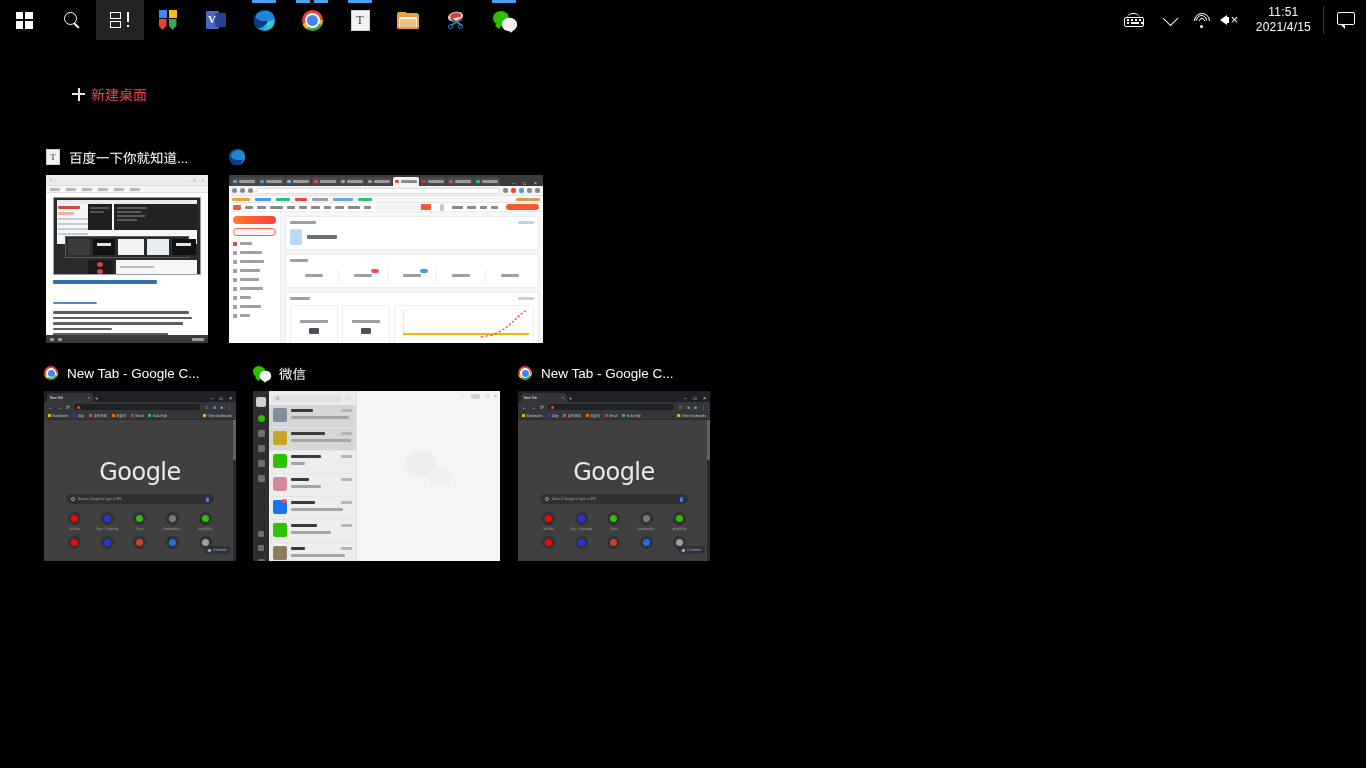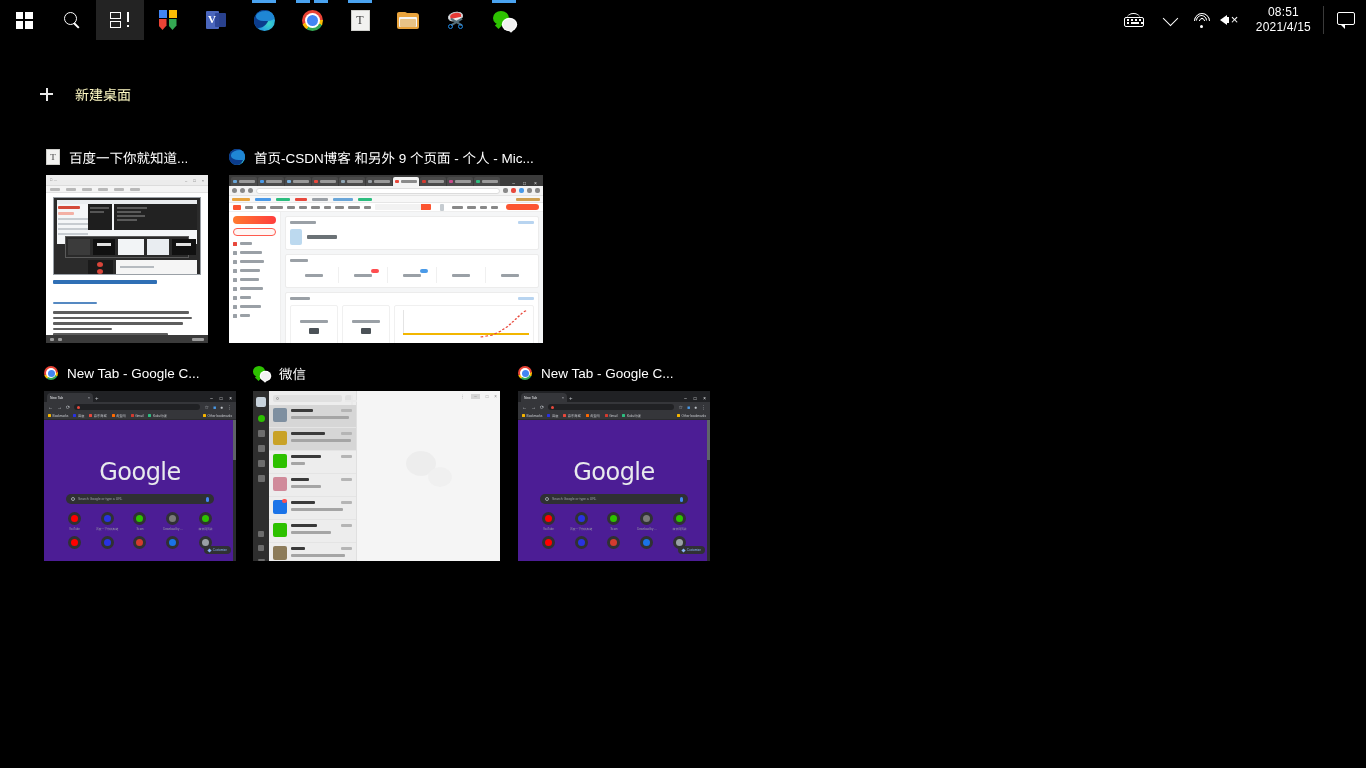--- a/index.html
+++ b/index.html
@@ -183,22 +183,22 @@
   .notif { width: 18px; height: 16px; position: relative; }
   .notif .b { position: absolute; left: 0; top: 0; width: 18px; height: 13px;
     border: 1.4px solid #fff; border-radius: 2px; }
   .notif .t { position: absolute; left: 3px; top: 12px; width: 0; height: 0;
     border-left: 5px solid transparent; border-right: 0 solid transparent;
     border-top: 5px solid #fff; }
   .tray-divider { width: 1px; height: 28px; background: #3a3a3a; margin: 0 2px; }
 
   
   .newdesk {
-    position: absolute; left: 40px; top: 82px; height: 24px;
-    display: flex; align-items: center; gap: 22px; color: #fef9c3;
+    position: absolute; left: 72px; top: 82px; height: 24px;
+    display: flex; align-items: center; gap: 6px; color: #ef4444;
     font-size: 14px;
   }
   .plus { position: relative; width: 13px; height: 13px; }
   .plus::before, .plus::after { content:""; position:absolute; background:#e9e9e9; }
   .plus::before { left: 0; top: 5.5px; width: 13px; height: 2px; }
   .plus::after  { top: 0; left: 5.5px; height: 13px; width: 2px; }
 
   .cards { position: absolute; left: 0; top: 140px; width: 1366px; }
 
   .card { position: absolute; }
@@ -317,21 +317,21 @@
     gap: 4px; padding: 0 4px; }
   .cr-nav .ic { color: #bdc1c6; font-size: 5px; line-height: 5px; }
   .cr-omni { flex: 1; height: 6px; background: #202124; border-radius: 3px;
     display: flex; align-items: center; padding: 0 3px; gap: 2px; }
   .cr-omni .dot { width: 3px; height: 3px; border-radius: 50%; }
   .cr-bmk { height: 8px; background: #35363a; display: flex; align-items: center;
     gap: 5px; padding: 0 4px; font-size: 3.2px; color: #c9ccd0; border-bottom: 1px solid #2a2b2e; }
   .cr-bmk .bm { display: flex; align-items: center; gap: 1.5px; white-space: nowrap; }
   .cr-bmk .fav { width: 3px; height: 3px; border-radius: .5px; }
   .cr-content { position: absolute; left: 0; right: 0; top: 29px; bottom: 0;
-    background: #4c1d95; }
+    background: #404040; }
   .cr-scroll { position: absolute; right: 0; top: 29px; bottom: 0; width: 3px; background: #2a2b2e; }
   .cr-scroll i { position: absolute; top: 0; left: 0; width: 3px; height: 40px; background: #5f6368; }
   .g-logo { position: absolute; left: 0; right: 0; top: 38px; text-align: center;
     font-family: "DejaVu Sans", sans-serif; font-size: 24px; color: #e8eaed;
     letter-spacing: -.5px; font-weight: 400; }
   .g-search { position: absolute; left: 22px; right: 22px; top: 74px; height: 10px;
     background: #2f3033; border-radius: 5px; display: flex; align-items: center;
     gap: 3px; padding: 0 5px; }
   .g-search .mag { width: 4px; height: 4px; border: .8px solid #9aa0a6; border-radius: 50%; }
   .g-search .ph { font-size: 3.4px; color: #9aa0a6; }
@@ -510,21 +510,21 @@
       </div>
       <div class="tray-item" style="width:30px">
         <div class="spk">
           <span class="cone"></span>
             <span class="box"></span>
             <span class="x">×</span>
         </div>
       </div>
       <div class="tray-item">
         <div class="clock">
-          <div>08:51</div>
+          <div>11:51</div>
           <div>2021/4/15</div>
         </div>
       </div>
       <div class="tray-divider"></div>
       <div class="tray-item" style="width:40px">
         <div class="notif">
           <span class="b"></span>
             <span class="t"></span>
         </div>
       </div>
@@ -619,21 +619,20 @@
               <i style="width:12px"></i>
             </div>
           </div>
         </div>
       </div>
     </div>
 
     <div class="card" style="left:229px; top:6px; width:314px;">
       <div class="card-head">
         <div class="edge" style="width:16px;height:16px"></div>
-        <div class="card-title" style="max-width:282px">首页-CSDN博客 和另外 9 个页面 - 个人 - Mic...</div>
       </div>
       <div class="card-thumb" style="width:314px;height:168px;">
         <div class="edg-win">
 
           <div class="edg-tabs">
             <div class="edg-tab">
                 <span class="fav" style="background:#6aa6d8"></span>
                 <span class="lbl"></span>
               </div>
             <div class="edg-tab">

